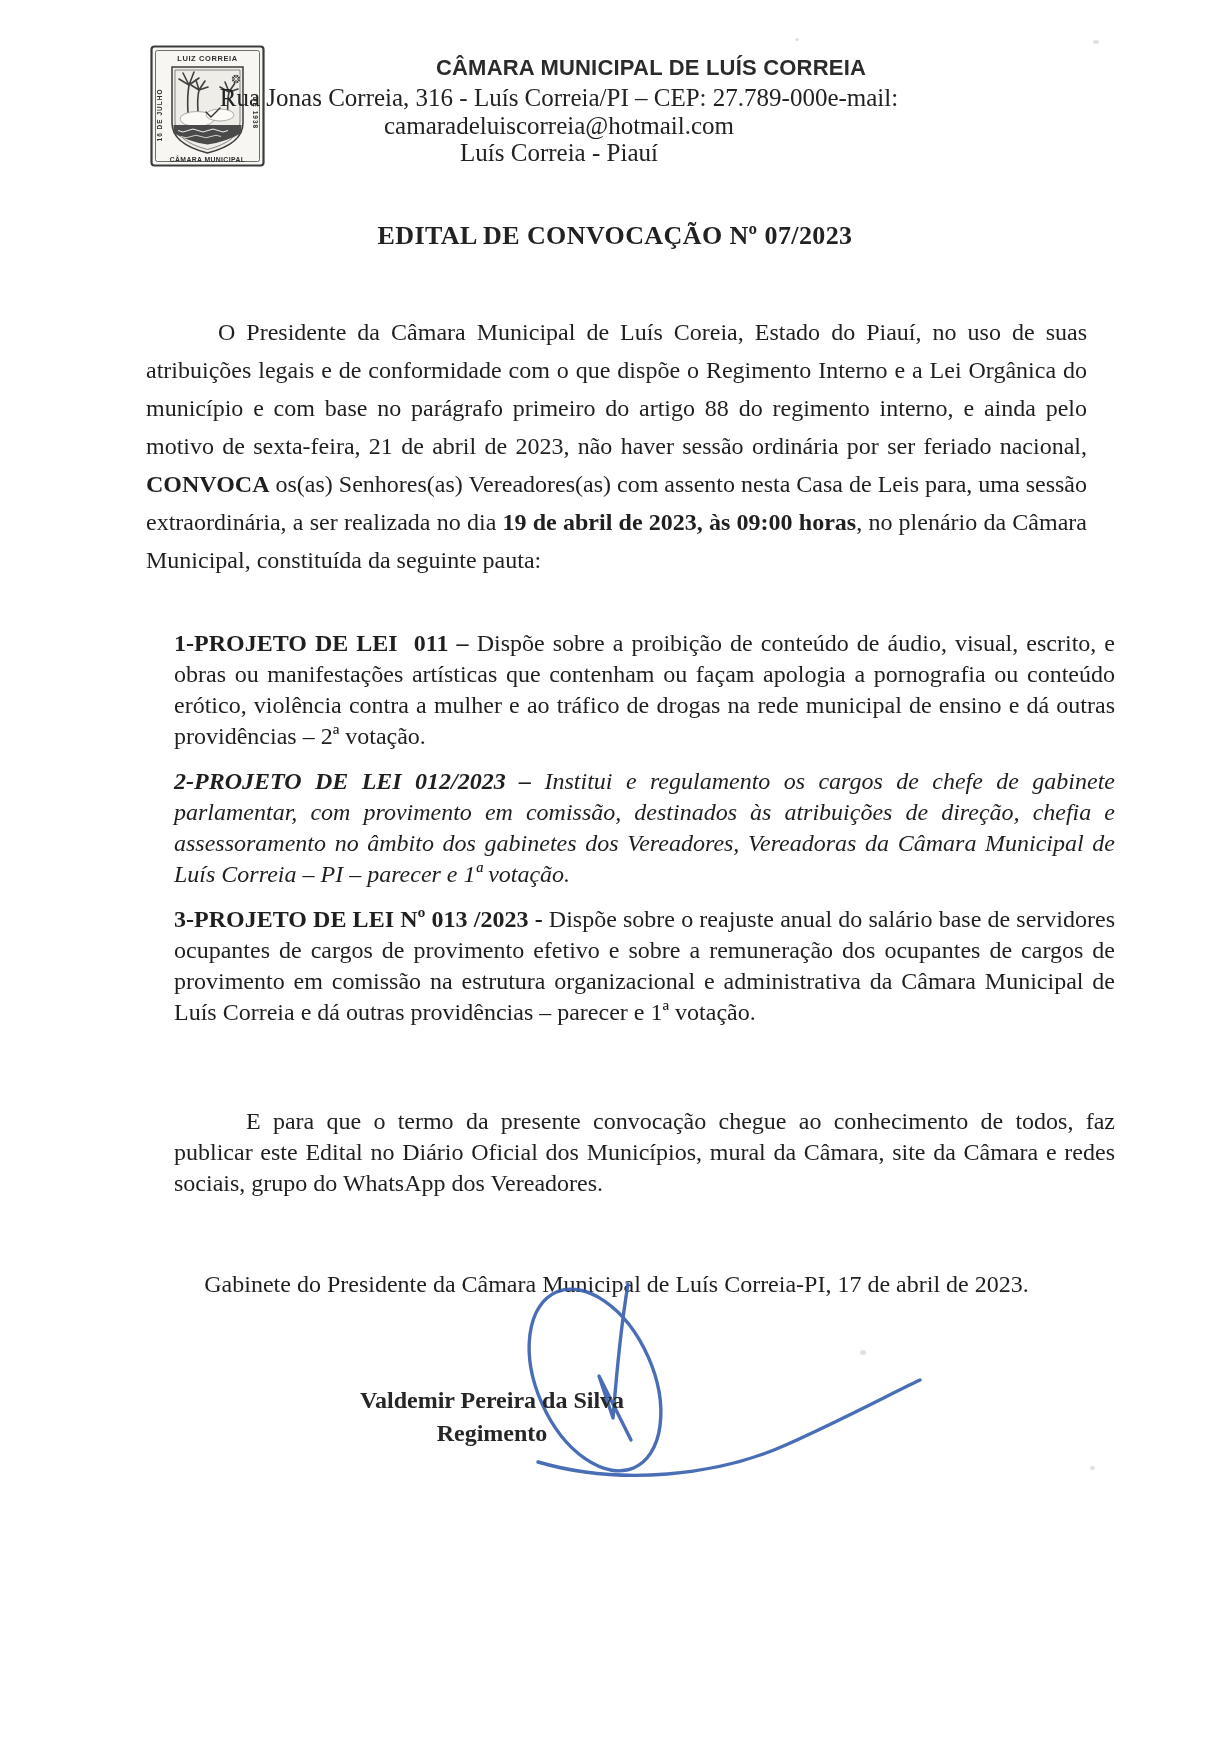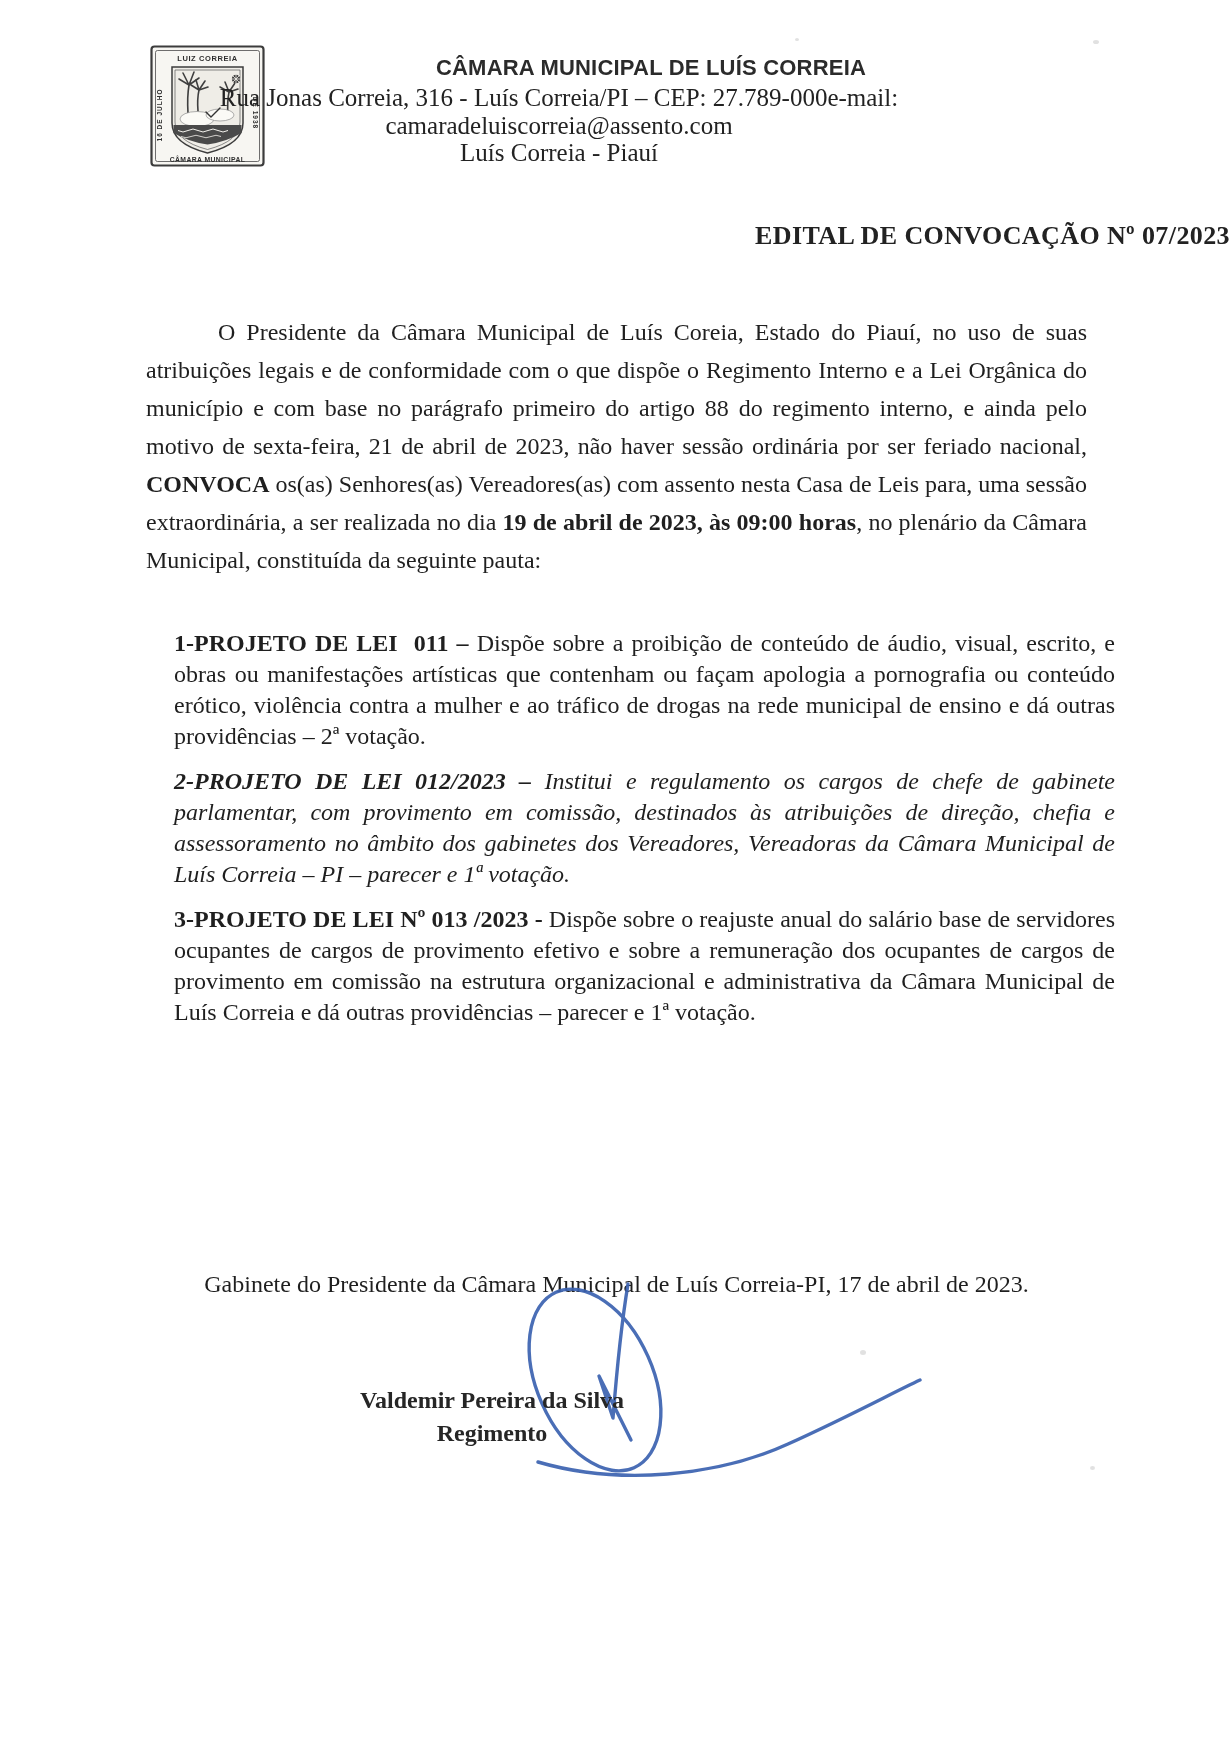--- a/index.html
+++ b/index.html
@@ -14,21 +14,21 @@
     left:0;top:55px;width:1230px;text-align:center;
     font-family:"Liberation Sans", sans-serif;font-weight:bold;
     font-size:22px;color:#2b2b2b;letter-spacing:0.2px;padding-left:36px;
   }
   .addr-line{left:0;width:1118px;text-align:center;font-size:25px;color:#222;}
   .addr1{top:84px;}
   .addr2{top:112px;}
   .addr3{top:139px;}
   
   .doc-title{
-    left:0;top:221px;width:1230px;text-align:right;
+    left:0;top:221px;width:1230px;text-align:center;
     font-weight:bold;font-size:26px;color:#222;letter-spacing:0.4px;
   }
   
   .para{
     left:146px;width:941px;font-size:24px;color:#1f1f1f;
     text-align:justify;text-justify:inter-word;
   }
   .indent{text-indent:72px;}
   .lh38{line-height:38px;}
   .lh31{line-height:31px;margin-left:28px;}
@@ -86,33 +86,34 @@
     <g>
       <path d="M 23.5 80 H 91.5 V 88 Q 76 97 57.5 99.5 Q 39 97 23.5 88 Z" fill="#4a4a4a"></path>
       <path d="M 28 85.5 q 5 3 10 0 t 10 0 t 10 0 t 10 0 t 10 0" fill="none" stroke="#f5f3ee" stroke-width="1"></path>
       <path d="M 31 91.5 q 5 2.5 10 0 t 10 0 t 10 0 t 10 0" fill="none" stroke="#f5f3ee" stroke-width="0.8"></path>
     </g>
     <text x="57.5" y="116.5" text-anchor="middle" font-family="Liberation Sans, sans-serif" font-size="6.8" font-weight="bold" fill="#2f2f2f" letter-spacing="0.4">CÂMARA MUNICIPAL</text>
   </svg>
 
   <div class="abs org-name">CÂMARA MUNICIPAL DE LUÍS CORREIA</div>
   <div class="abs addr-line addr1">Rua Jonas Correia, 316 - Luís Correia/PI – CEP: 27.789-000e-mail:</div>
-  <div class="abs addr-line addr2">camaradeluiscorreia@assento.com</div>
+  <div class="abs addr-line addr2">camaradeluiscorreia@hotmail.com</div>
   <div class="abs addr-line addr3">Luís Correia - Piauí</div>
 
   <div class="abs doc-title">EDITAL DE CONVOCAÇÃO Nº 07/2023</div>
 
   <p class="abs para indent lh38 p-intro"><span>O Presidente da Câmara Municipal de Luís Coreia, Estado do Piauí, no uso de suas atribuições legais e de conformidade com o que dispõe o Regimento Interno e a Lei Orgânica do município e com base no parágrafo primeiro do artigo 88 do regimento interno, e ainda pelo motivo de sexta-feira, 21 de abril de 2023, não haver sessão ordinária por ser feriado nacional, </span><b>CONVOCA</b><span> os(as) Senhores(as) Vereadores(as) com assento nesta Casa de Leis para, uma sessão extraordinária, a ser realizada no dia </span><b>19 de abril de 2023, às 09:00 horas</b><span>, no plenário da Câmara Municipal, constituída da seguinte pauta:</span></p>
 
   <p class="abs para lh31 p-item1"><span class="item-label">1-PROJETO DE LEI  011 – </span><span>Dispõe sobre a proibição de conteúdo de áudio, visual, escrito, e obras ou manifestações artísticas que contenham ou façam apologia a pornografia ou conteúdo erótico, violência contra a mulher e ao tráfico de drogas na rede municipal de ensino e dá outras providências – 2ª votação.</span></p>
 
   <p class="abs para lh31 p-item2"><span class="item-label">2-PROJETO DE LEI 012/2023 – </span><span>Institui e regulamento os cargos de chefe de gabinete parlamentar, com provimento em comissão, destinados às atribuições de direção, chefia e assessoramento no âmbito dos gabinetes dos Vereadores, Vereadoras da Câmara Municipal de Luís Correia – PI – parecer e 1ª votação.</span></p>
 
   <p class="abs para lh31 p-item3"><span class="item-label">3-PROJETO DE LEI Nº 013 /2023 - </span><span>Dispõe sobre o reajuste anual do salário base de servidores ocupantes de cargos de provimento efetivo e sobre a remuneração dos ocupantes de cargos de provimento em comissão na estrutura organizacional e administrativa da Câmara Municipal de Luís Correia e dá outras providências – parecer e 1ª votação.</span></p>
 
+  <p class="abs para indent lh31 p-closing">E para que o termo da presente convocação chegue ao conhecimento de todos, faz publicar este Edital no Diário Oficial dos Municípios, mural da Câmara, site da Câmara e redes sociais, grupo do WhatsApp dos Vereadores.</p>
 
   <p class="abs para p-date">Gabinete do Presidente da Câmara Municipal de Luís Correia-PI, 17 de abril de 2023.</p>
 
   <svg class="abs sig-svg" viewBox="0 0 540 215" xmlns="http://www.w3.org/2000/svg">
     <g fill="none" stroke="#3b62b0" stroke-width="3.4" stroke-linecap="round" stroke-linejoin="round" opacity="0.92">
       <ellipse cx="175" cy="108" rx="58" ry="96" transform="rotate(-24 175 108)"></ellipse>
       <path d="M 208 12 C 200 60 196 108 193 146 L 179 104 L 211 168"></path>
       <path d="M 118 190 C 200 214 298 204 368 172 C 432 143 472 121 500 108"></path>
     </g>
   </svg>

